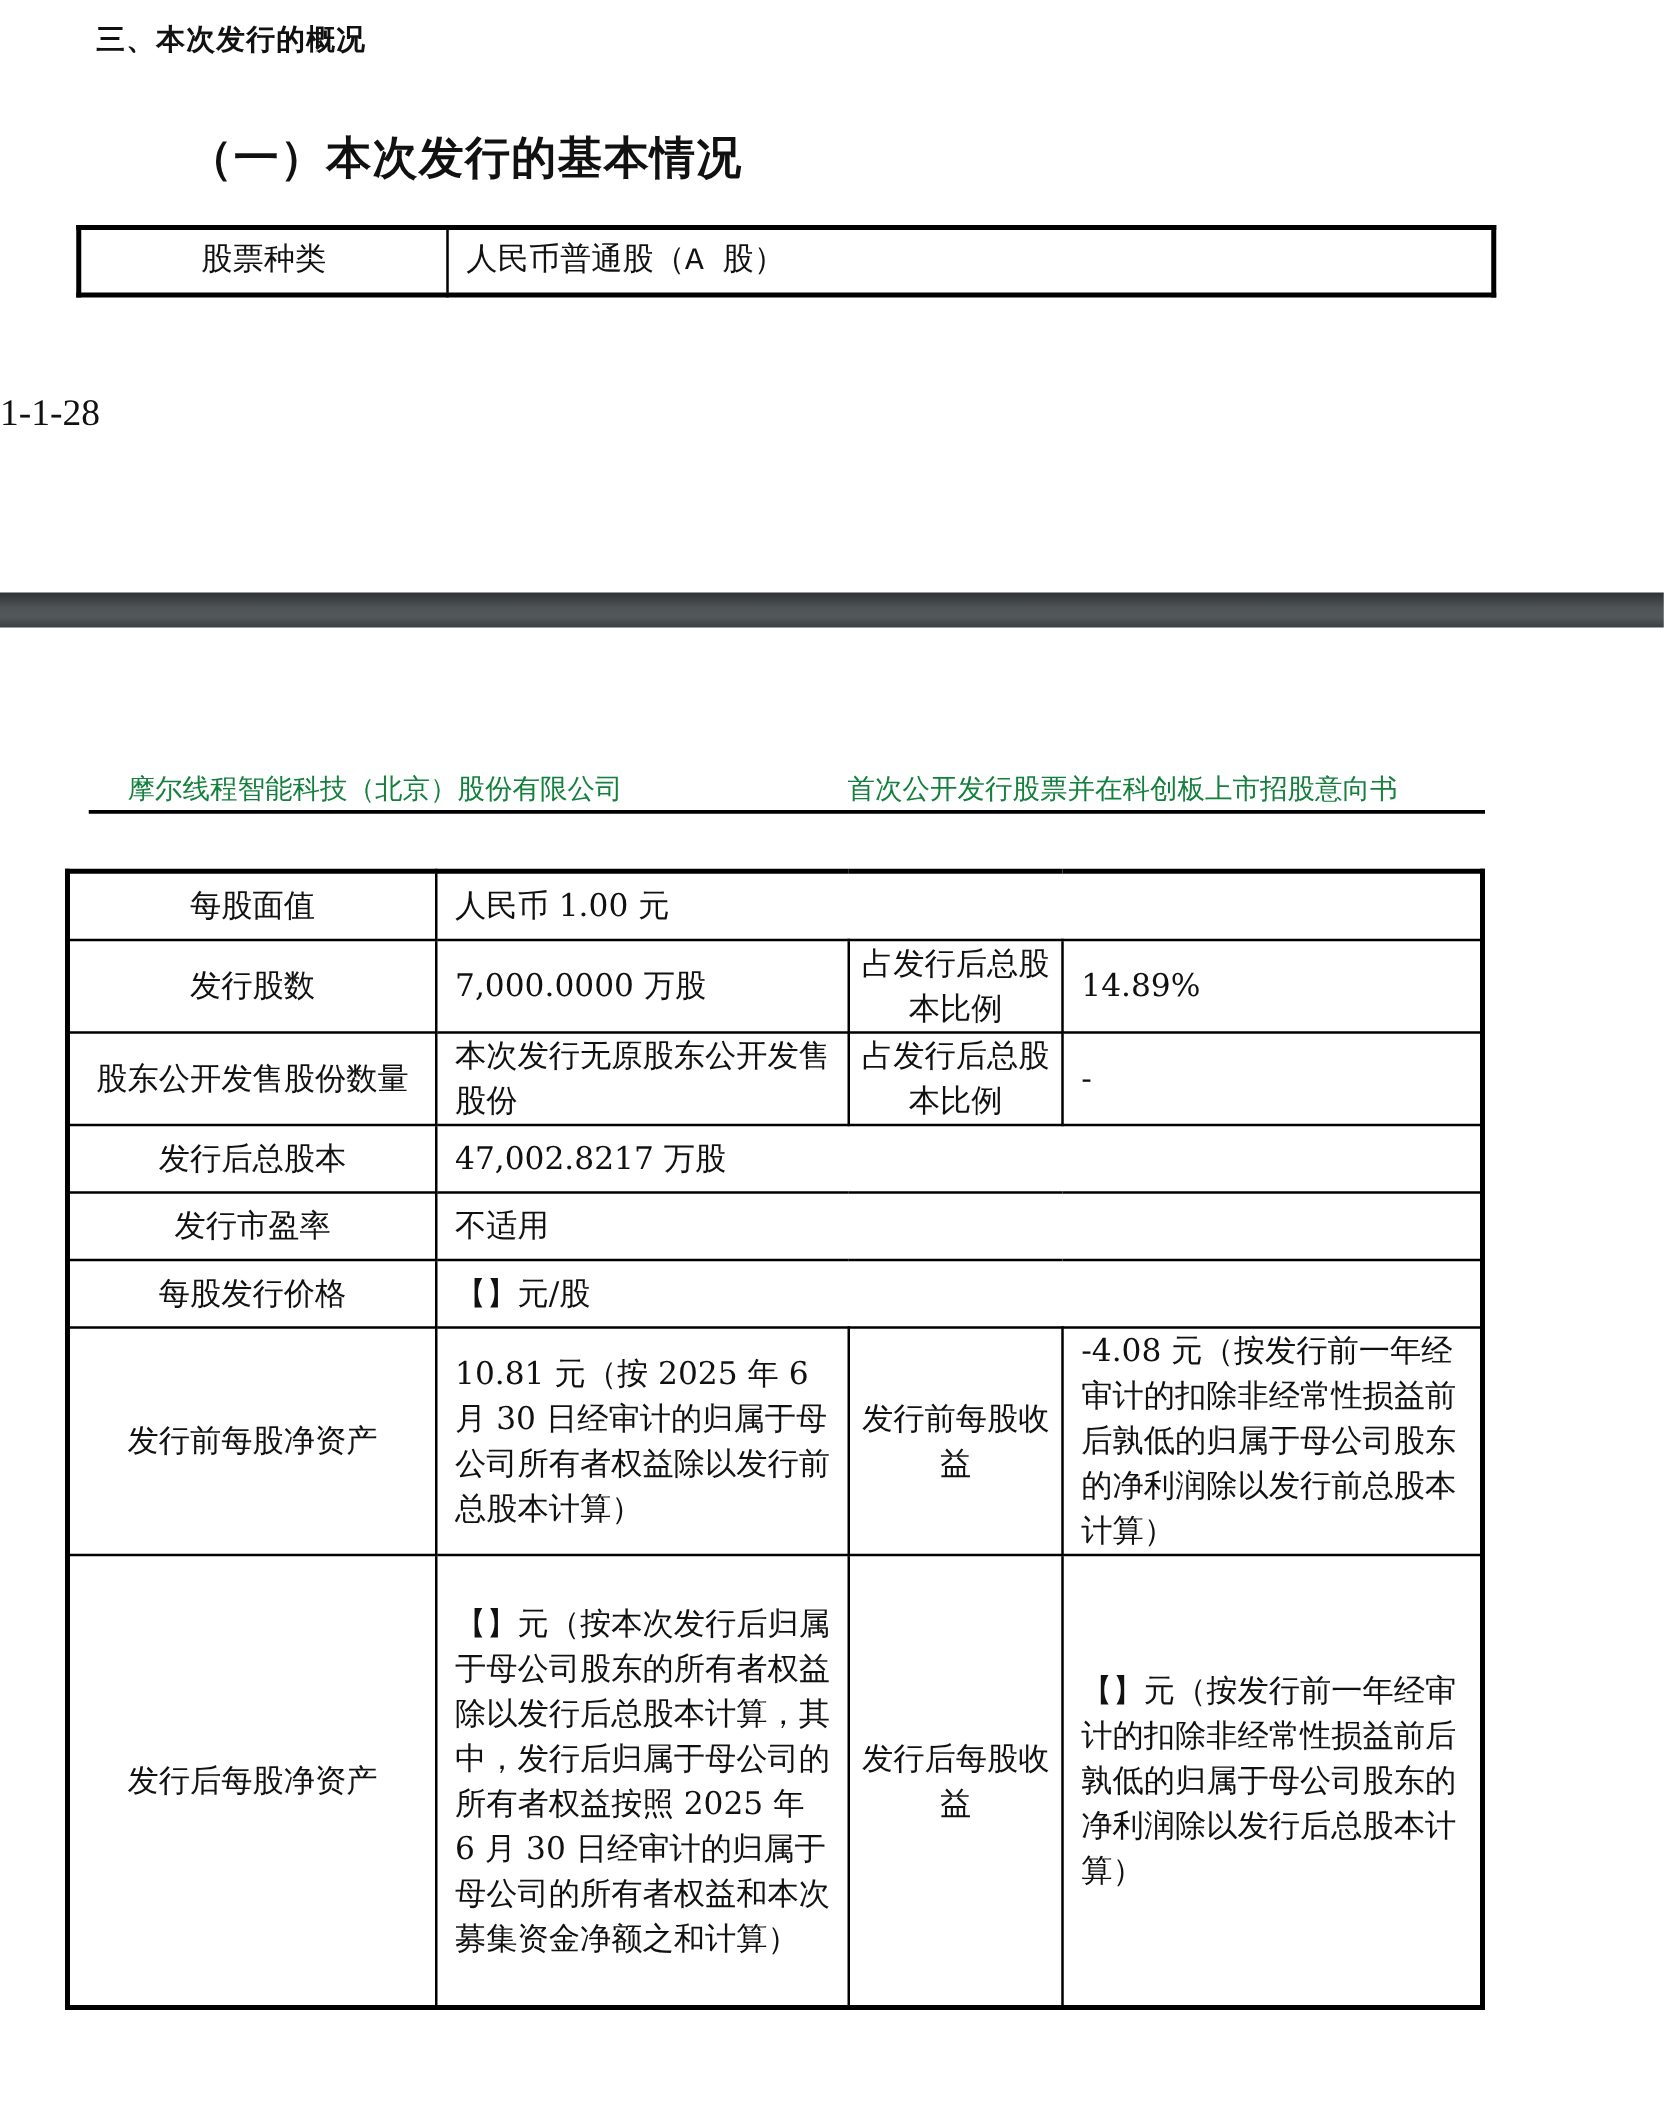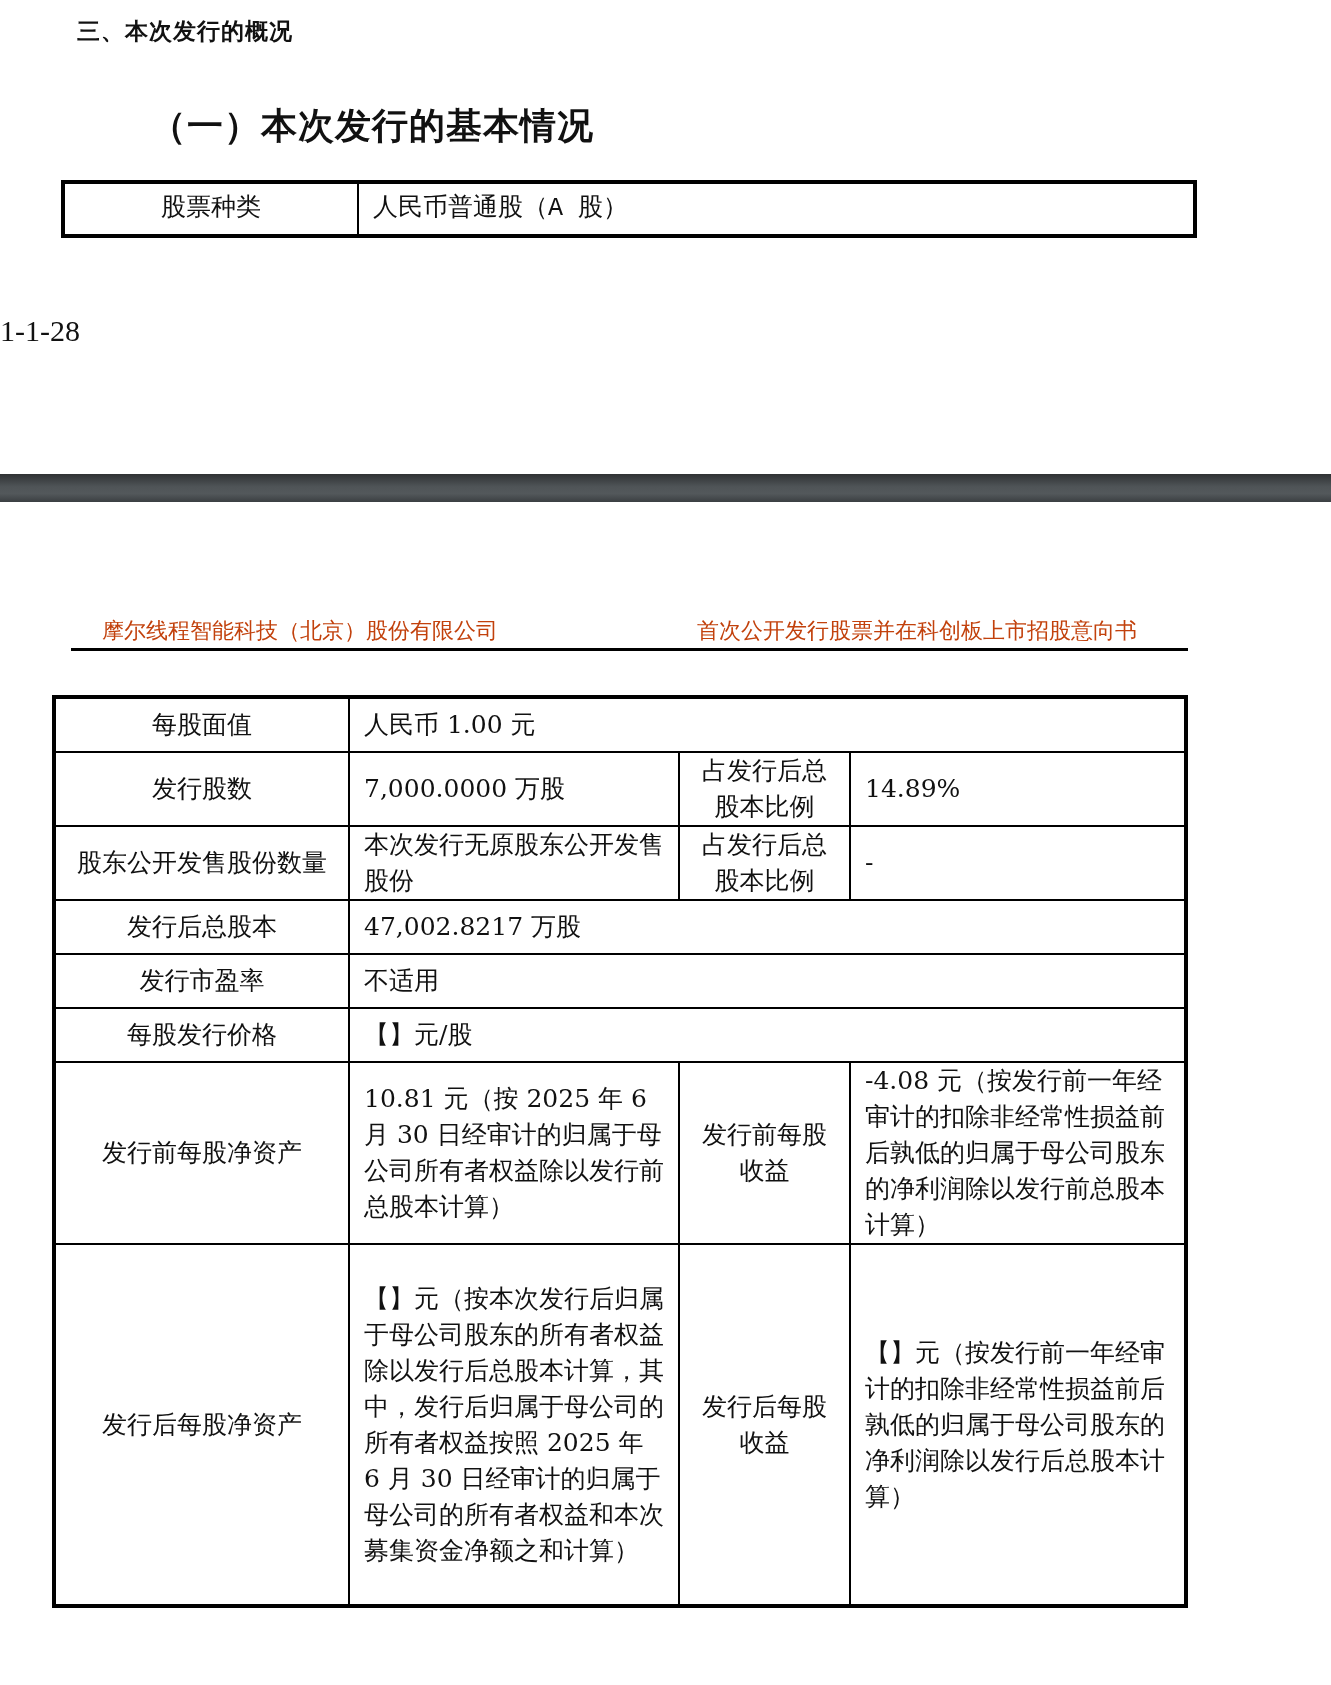--- a/index.html
+++ b/index.html
@@ -26,27 +26,27 @@
   .t1 { left: 61px; top: 180px; width: 1136px; height: 58px; font-family: Liberation Mono, monospace; }
   .pageno {
     left: 0; width: 1260px; top: 314px; text-align: left; font-size: 30px;
     font-family: "Liberation Serif", serif;
   }
   .sep {
     left: 0; top: 474px; width: 1331px; height: 28px;
     background: linear-gradient(#2f3234, #4f5457 45%, #53585b 70%, #3b3f42);
   }
   .runhead {
-    top: 616px; font-size: 22px; color: #c2410c;
+    top: 616px; font-size: 22px; color: #15803d;
   }
   .rh-left { left: 102px; }
-  .rh-right { left: 678px; margin-left: 19px; }
+  .rh-right { left: 678px; }
   .rh-rule { left: 71px; top: 648px; width: 1117px; height: 3px; background: #000; }
   .t2 { left: 52px; top: 695px; width: 1136px; }
-  .t2 td.pad-tight { padding: 0 12px; }
+  .t2 td.pad-tight { padding: 0 0; }
   .tall1 td { height: 179px; }
   .tall2 td { height: 359px; }
 </style>
 </head>
 <body>
 
 <div class="abs h1">三、本次发行的概况</div>
 <div class="abs h2">（一）本次发行的基本情况</div>
 
 <table class="doc t1">

